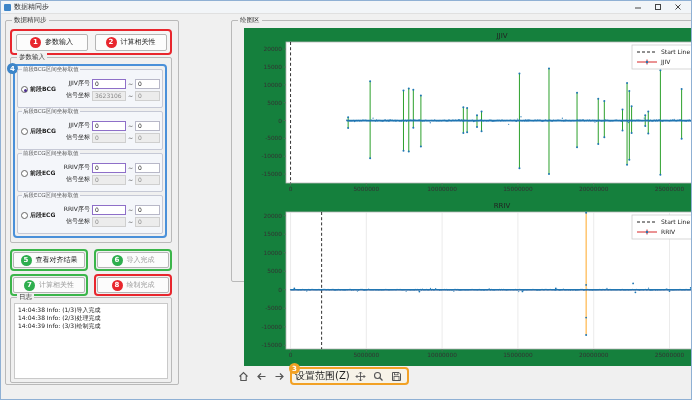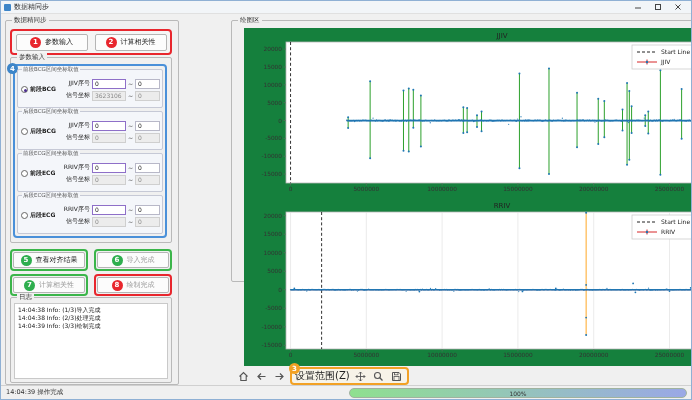--- a/index.html
+++ b/index.html
@@ -1332,20 +1332,14 @@
           <svg width="11" height="11">
               <path d="M1.5 1.5 H8 L9.5 3 V9.5 H1.5 Z" fill="none" stroke="#555" stroke-width="1"></path>
               <rect x="3" y="5.5" width="5" height="4" fill="none" stroke="#555" stroke-width="0.8"></rect>
               <rect x="3.5" y="1.5" width="3.5" height="2.3" fill="none" stroke="#555" stroke-width="0.8"></rect>
             </svg>
         </button>
       </div>
     </div>
   </div>
 
-  <div class="statusbar">
-    <span class="status-text">14:04:39 操作完成</span>
-    <div class="progress">
-      <span class="progress-label">100%</span>
-    </div>
-  </div>
 
 </div>
 
 </body></html>

